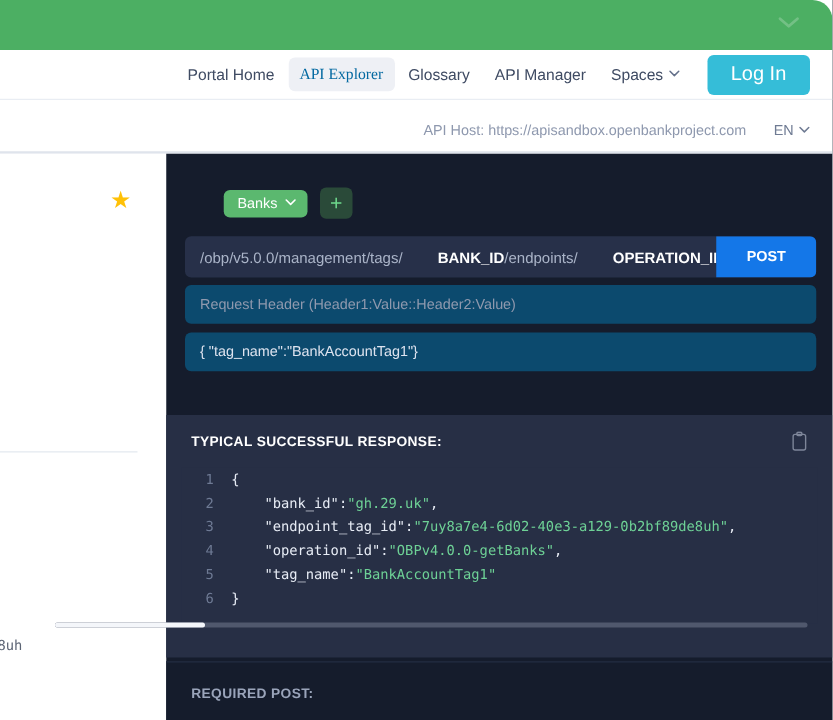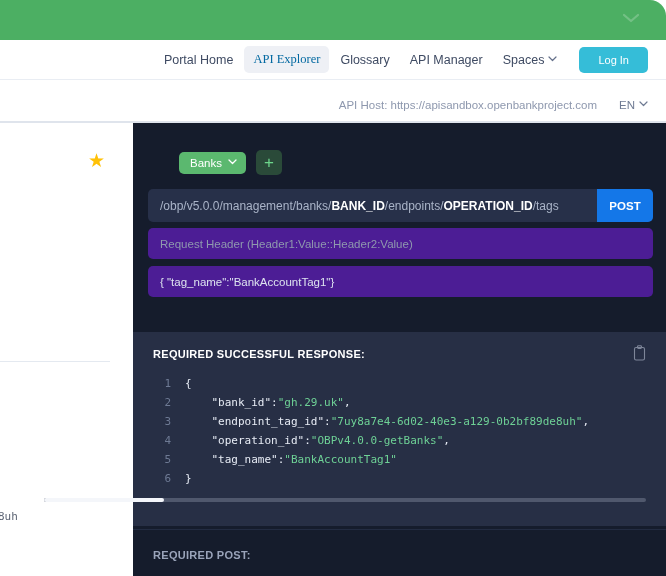--- a/index.html
+++ b/index.html
@@ -79,21 +79,21 @@
     width: 9px;
     height: 9px;
     position: relative;
     top: -1px;
   }
   .caret svg { display: block; }
   .login-btn {
     margin-left: 12px;
     background: #35BDD8;
     color: #ffffff;
-    font-size: 11px;
+    font-size: 16px;
     border: none;
     border-radius: 5px;
     padding: 7px 19px;
     cursor: pointer;
     font-family: "Liberation Sans", sans-serif;
   }
 
   
   .host-strip {
     position: absolute;
@@ -225,41 +225,42 @@
     align-items: center;
     padding-left: 12px;
     font-size: 12px;
     color: #aab4c8;
     white-space: nowrap;
     overflow: hidden;
   }
   .url-text b {
     color: #ffffff;
     font-weight: bold;
+    margin-left: 28px;
   }
   .post-btn {
-    width: 56px;
+    width: 80px;
     background: #1477E8;
     color: #ffffff;
     font-size: 11.5px;
     font-weight: bold;
     display: flex;
     align-items: center;
     justify-content: center;
     border: none;
     cursor: pointer;
     font-family: "Liberation Sans", sans-serif;
   }
 
   .input-box {
     position: absolute;
     left: 15px;
     width: 505px;
     height: 31px;
-    background: #4c1d95;
+    background: #0c4a6e;
     border-radius: 5px;
     display: flex;
     align-items: center;
     padding-left: 12px;
     box-sizing: border-box;
     font-size: 11.5px;
     white-space: nowrap;
     overflow: hidden;
   }
   .input-box.header-field { top: 105px; color: #8f99ae; }
@@ -424,35 +425,35 @@
           <svg viewBox="0 0 9 9" width="9" height="9">
               <path d="M1 3 L4.5 6.5 L8 3" stroke="#ffffff" stroke-width="1.3" fill="none" stroke-linecap="round" stroke-linejoin="round"></path>
             </svg>
         </span>
       </div>
       <div class="add-btn">+</div>
     </div>
 
     <div class="url-row">
       <div class="url-text">
-          <span>/obp/v5.0.0/management/banks/</span>
+          <span>/obp/v5.0.0/management/tags/</span>
           <b>BANK_ID</b>
           <span>/endpoints/</span>
           <b>OPERATION_ID</b>
           <span>/tags</span>
         </div>
       <button class="post-btn">POST</button>
     </div>
 
     <div class="input-box header-field">Request Header (Header1:Value::Header2:Value)</div>
     <div class="input-box body-field">{  "tag_name":"BankAccountTag1"}</div>
   </div>
 
   <div class="resp-card">
-    <div class="resp-head">REQUIRED SUCCESSFUL RESPONSE:</div>
+    <div class="resp-head">TYPICAL SUCCESSFUL RESPONSE:</div>
     <div class="copy-icon">
       <svg viewBox="0 0 13 16" width="13" height="16">
         <rect x="1.5" y="2.5" width="10" height="12.5" rx="1.6" fill="none" stroke="#b8c0d2" stroke-width="1.1"></rect>
         <rect x="4.5" y="0.8" width="4" height="2.6" rx="0.9" fill="none" stroke="#b8c0d2" stroke-width="1.1"></rect>
       </svg>
     </div>
     <div class="code-block">
       <div class="code-line"><span class="ln">1</span><span class="cpunct">{</span></div>
       <div class="code-line"><span class="ln">2</span><span class="ctext">    </span><span class="ctext">"bank_id"</span><span class="cpunct">:</span><span class="cstr">"gh.29.uk"</span><span class="cpunct">,</span></div>
       <div class="code-line"><span class="ln">3</span><span class="ctext">    </span><span class="ctext">"endpoint_tag_id"</span><span class="cpunct">:</span><span class="cstr">"7uy8a7e4-6d02-40e3-a129-0b2bf89de8uh"</span><span class="cpunct">,</span></div>

